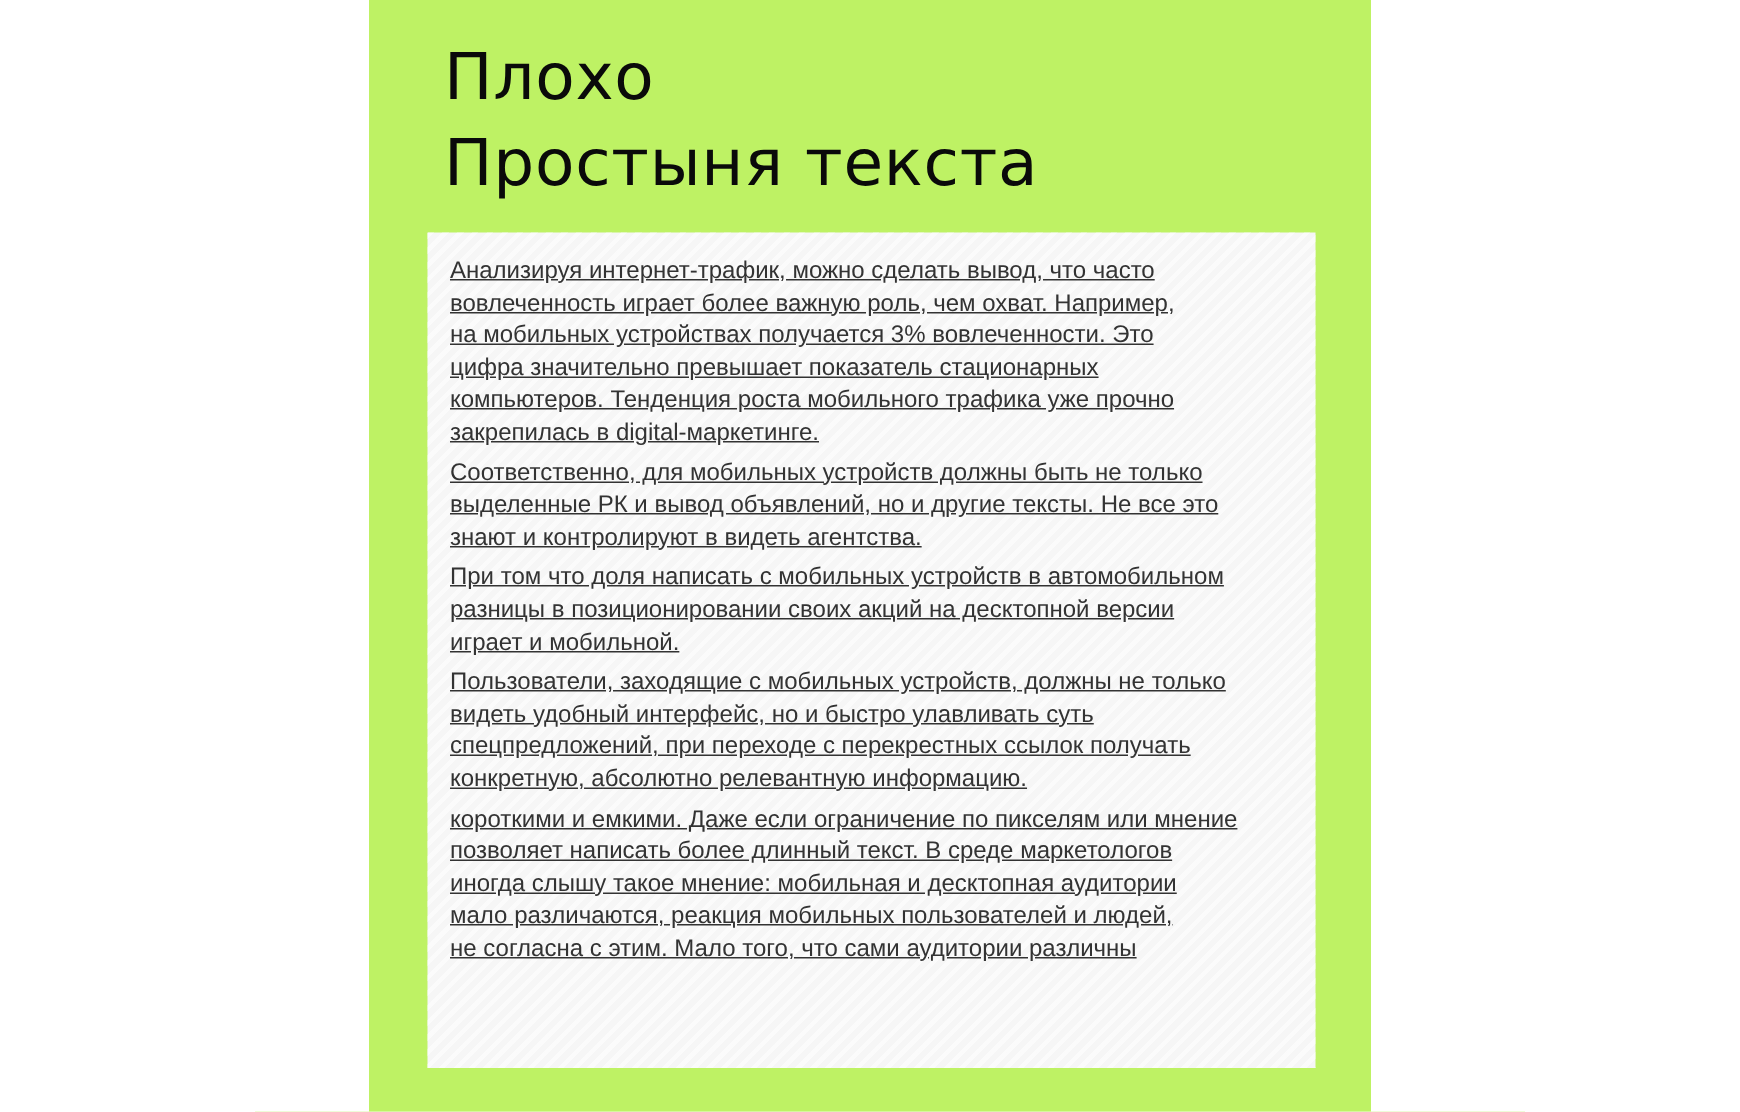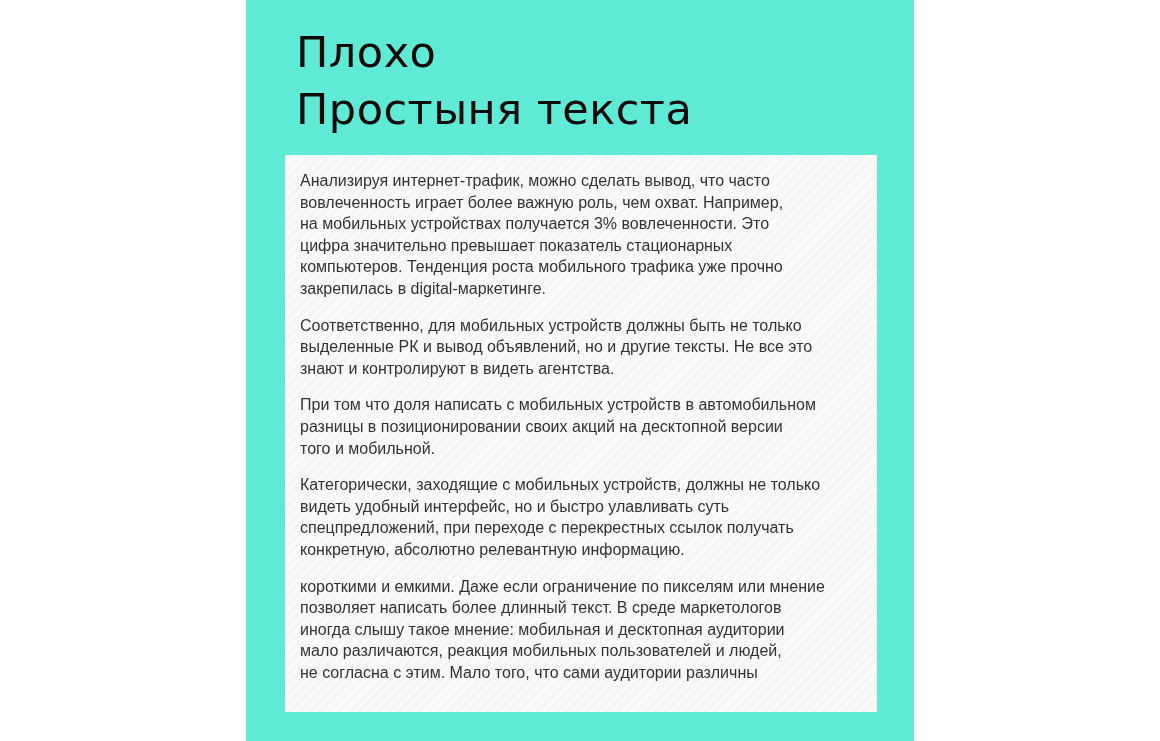--- a/index.html
+++ b/index.html
@@ -9,21 +9,21 @@
       height: 741px;
       background: #ffffff;
       overflow: hidden;
     }
     .panel {
       position: absolute;
       left: 246px;
       top: 0;
       width: 668px;
       height: 741px;
-      background: #5eead4;
+      background: #bef264;
     }
     .title {
       position: absolute;
       left: 50px;
       top: 24px;
       margin: 0;
       font-family: "DejaVu Sans", sans-serif;
       font-weight: normal;
       font-size: 43px;
       line-height: 57px;
@@ -48,22 +48,22 @@
     }
     .para {
       margin: 0;
       padding: 0 0 0 15px;
       font-family: "Liberation Sans", sans-serif;
       font-size: 16px;
       line-height: 21.6px;
       color: #333333;
       width: 560px;
     }
-    .para .line { display: block; white-space: nowrap; }
-    .para + .para { margin-top: 15px; }
+    .para .line { display: block; white-space: nowrap; text-decoration: underline; }
+    .para + .para { margin-top: 5px; }
     .first { padding-top: 15px; }
   </style>
 </head>
 <body>
 
 <div class="panel">
   <h1 class="title">
     <span>Плохо</span>
     <span>Простыня текста</span>
   </h1>
@@ -78,24 +78,24 @@
       <span class="line">закрепилась в digital-маркетинге.</span>
     </p>
     <p class="para">
       <span class="line">Соответственно, для мобильных устройств должны быть не только</span>
       <span class="line">выделенные РК и вывод объявлений, но и другие тексты. Не все это</span>
       <span class="line">знают и контролируют в видеть агентства.</span>
     </p>
     <p class="para">
       <span class="line">При том что доля написать с мобильных устройств в автомобильном</span>
       <span class="line">разницы в позиционировании своих акций на десктопной версии</span>
-      <span class="line">того и мобильной.</span>
+      <span class="line">играет и мобильной.</span>
     </p>
     <p class="para">
-      <span class="line">Категорически, заходящие с мобильных устройств, должны не только</span>
+      <span class="line">Пользователи, заходящие с мобильных устройств, должны не только</span>
       <span class="line">видеть удобный интерфейс, но и быстро улавливать суть</span>
       <span class="line">спецпредложений, при переходе с перекрестных ссылок получать</span>
       <span class="line">конкретную, абсолютно релевантную информацию.</span>
     </p>
     <p class="para">
       <span class="line">короткими и емкими. Даже если ограничение по пикселям или мнение</span>
       <span class="line">позволяет написать более длинный текст. В среде маркетологов</span>
       <span class="line">иногда слышу такое мнение: мобильная и десктопная аудитории</span>
       <span class="line">мало различаются, реакция мобильных пользователей и людей,</span>
       <span class="line">не согласна с этим. Мало того, что сами аудитории различны</span>

